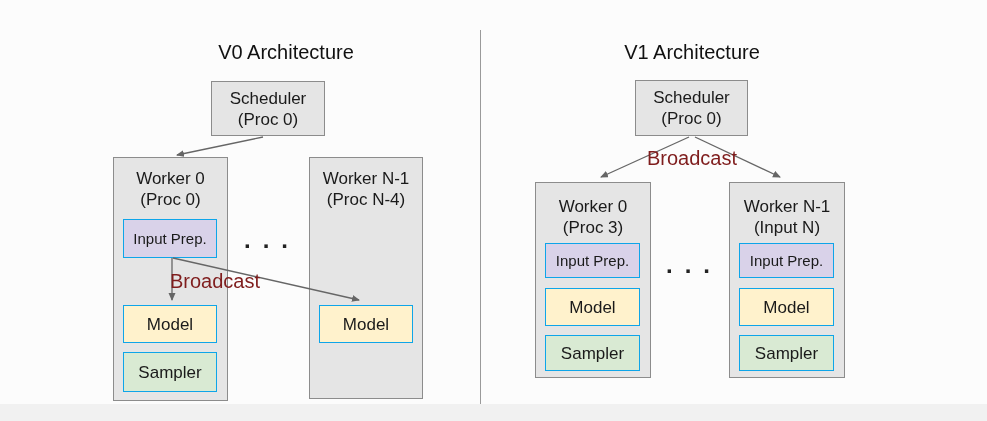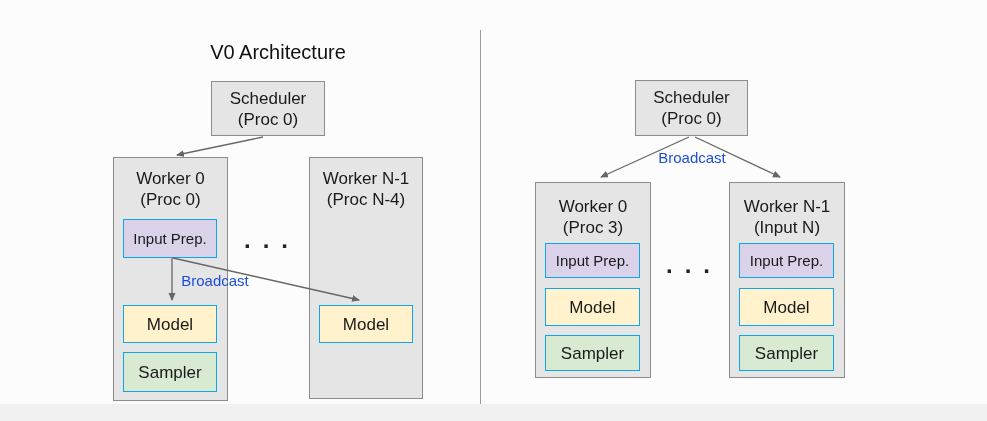--- a/index.html
+++ b/index.html
@@ -17,21 +17,21 @@
   }
   .divider{
     position:absolute;left:480px;top:30px;width:1px;height:374px;
     background:#9a9a9a;
   }
   .title{
     position:absolute;top:40px;width:220px;
     font-size:20px;line-height:24px;text-align:center;
     color:#111;
   }
-  .title.t-v0{left:168px;}
+  .title.t-v0{left:176px;}
   .title.t-v1{left:582px;}
   .gbox{
     position:absolute;
     background:#e5e5e5;
     border:1px solid #8c8c8c;
     box-sizing:border-box;
     text-align:center;
     font-size:17px;line-height:21px;
   }
   .sched{
@@ -60,21 +60,21 @@
   .w-v0-0 .c-inp{top:61px;width:94px;height:39px;}
   .w-v0-0 .c-mod{top:147px;width:94px;height:38px;}
   .w-v0-0 .c-sam{top:194px;width:94px;height:40px;}
   .w-v0-n .c-mod{top:147px;width:94px;height:38px;}
   .w-v1 .c-inp{top:60px;width:95px;height:35px;}
   .w-v1 .c-mod{top:105px;width:95px;height:38px;}
   .w-v1 .c-sam{top:152px;width:95px;height:36px;}
   .bcast{
     position:absolute;z-index:6;
     width:90px;text-align:center;
-    font-size:15px;line-height:18px;color:#1d4ed8;
+    font-size:20px;line-height:18px;color:#7f1d1d;
   }
   .bcast.b-v0{left:170px;top:272px;}
   .bcast.b-v1{left:647px;top:149px;}
   .dots{
     position:absolute;z-index:2;
     font-size:24px;font-weight:700;letter-spacing:12px;
     color:#222;
   }
   .dots.d-v0{left:244px;top:226px;}
   .dots.d-v1{left:666px;top:251px;}
@@ -120,20 +120,21 @@
       <div>(Proc N-4)</div>
     </div>
     <div class="chip yellow c-mod">
       <span>Model</span>
     </div>
   </div>
 
   <div class="dots d-v0">...</div>
   <div class="bcast b-v0">Broadcast</div>
 
+  <div class="title t-v1">V1 Architecture</div>
 
   <div class="gbox sched v1">
     <div>Scheduler</div>
     <div>(Proc 0)</div>
   </div>
 
   <div class="bcast b-v1">Broadcast</div>
 
   <div class="gbox worker v1 w-v1 w-v1-0">
     <div class="wtitle">

